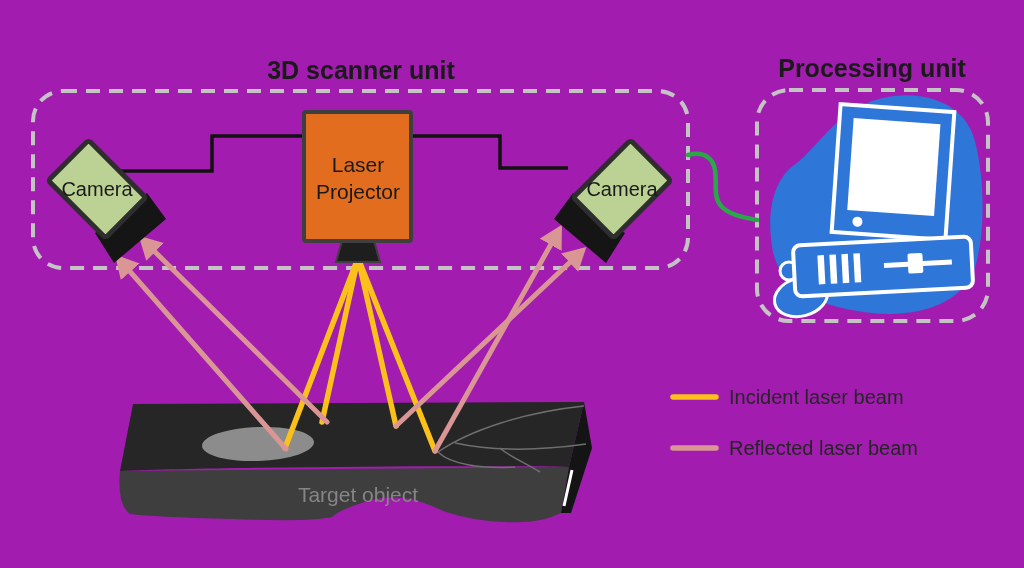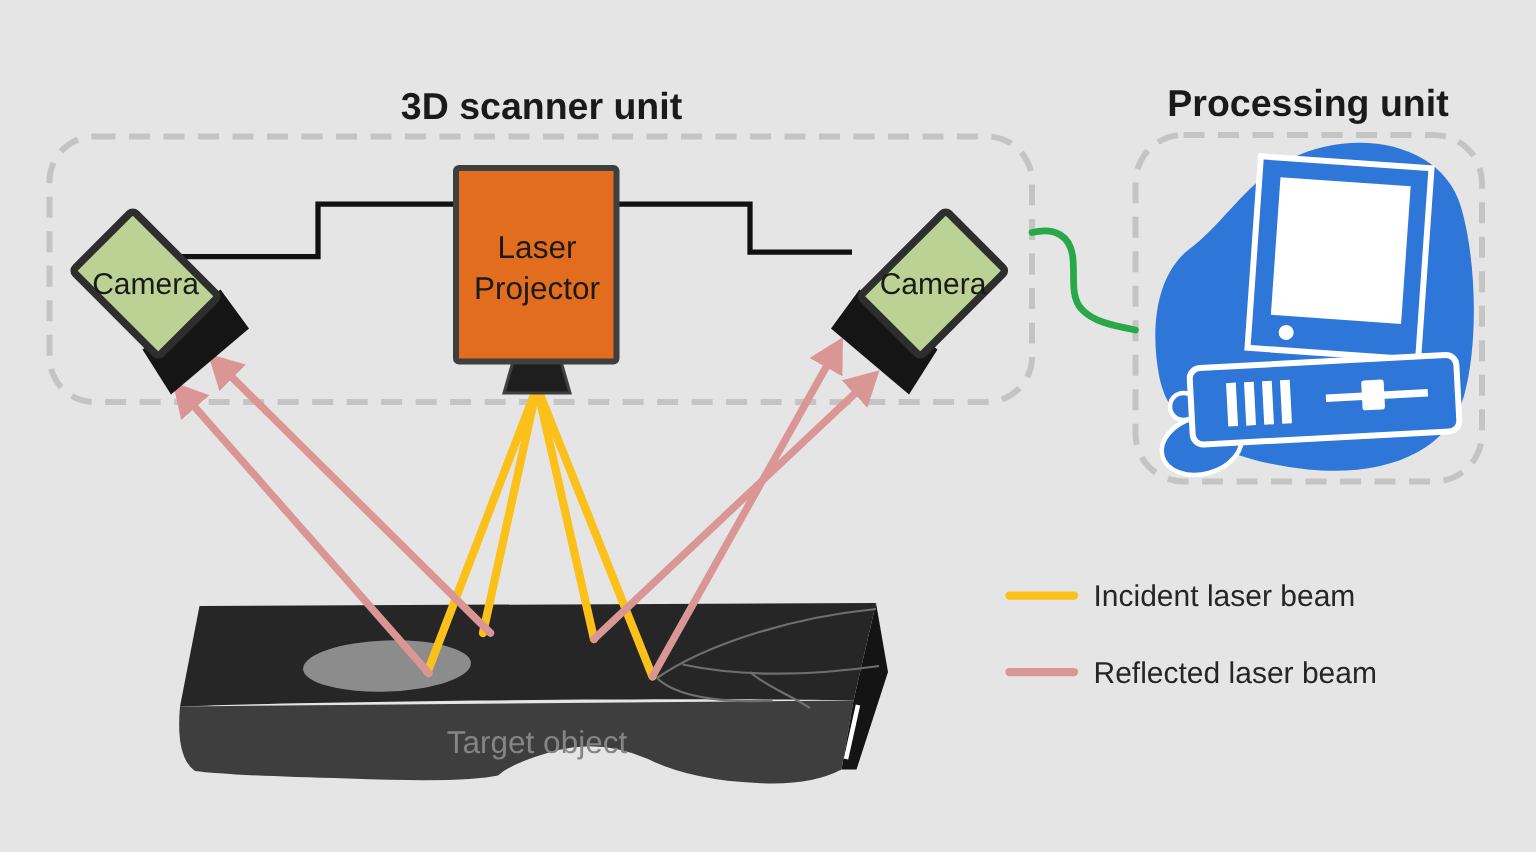--- a/index.html
+++ b/index.html
@@ -1,16 +1,16 @@
 <!DOCTYPE html>
 <html><head>
 <meta charset="utf-8">
 <style>
   html,body { margin:0; padding:0; background:#ffffff; }
-  #canvas { position:relative; width:1024px; height:568px; background:#e5e5e5; overflow:hidden; }
+  #canvas { position:relative; width:1024px; height:568px; background:#a21caf; overflow:hidden; }
   svg { position:absolute; left:0; top:0; }
   text { font-family:"Liberation Sans", sans-serif; fill:#1a1a1a; }
   .title { font-size:25px; font-weight:bold; }
   .cam-label { font-size:20px; }
   .proj-label { font-size:21px; }
   .legend-label { font-size:20px; fill:#262626; }
   .target-label { font-size:21px; fill:#858585; }
 </style>
 </head>
 <body>

